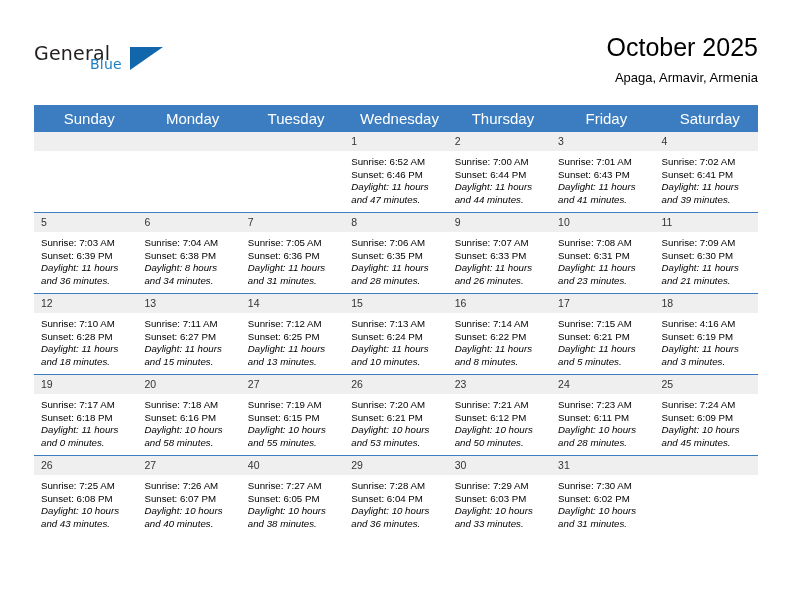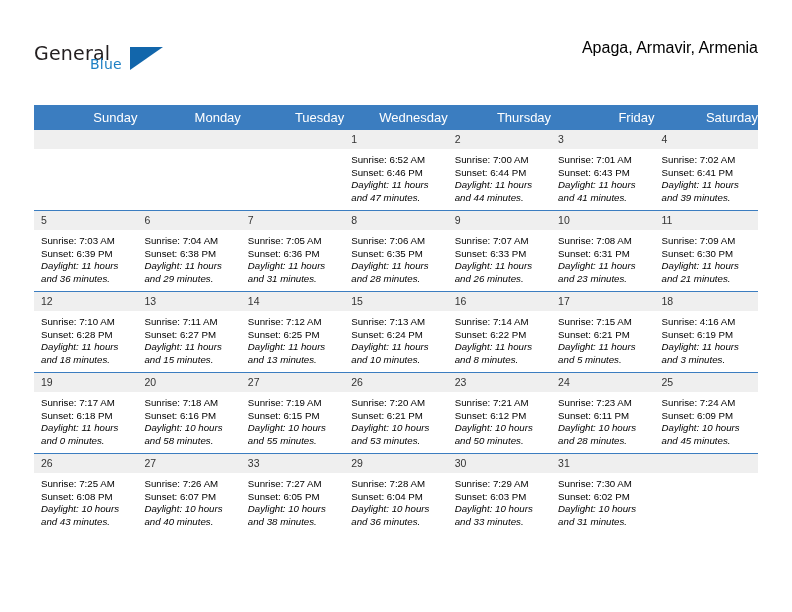--- a/index.html
+++ b/index.html
@@ -73,43 +73,43 @@
     text-align: right;
   }
   .cal-title {
     font-size: 25px;
     font-weight: 400;
     color: #000000;
     line-height: 30px;
     white-space: nowrap;
   }
   .cal-subtitle {
-    font-size: 16px;
+    font-size: 13px;
     font-weight: 400;
     color: #000000;
     line-height: 20px;
     margin-top: 6px;
     white-space: nowrap;
   }
 
   
   .calendar {
     position: absolute;
     left: 34px;
     top: 105px;
     width: 724px;
     border-collapse: collapse;
     table-layout: fixed;
   }
   .calendar th {
     background: #3b7dc0;
     color: #ffffff;
-    font-size: 13px;
+    font-size: 15px;
     font-weight: 400;
-    text-align: right;
+    text-align: center;
     padding: 5px 0 5px 7px;
     height: 9px;
     border: none;
   }
   .calendar td {
     vertical-align: top;
     padding: 0;
     border: none;
     height: 80px;
     width: 103.4px;
@@ -154,20 +154,21 @@
 
   <div class="header">
 
     <div class="logo">
       <span class="logo-general">General</span>
       <span class="logo-triangle"></span>
       <span class="logo-blue">Blue</span>
     </div>
 
     <div class="title-block">
+      <div class="cal-title">October 2025</div>
       <div class="cal-subtitle">Apaga, Armavir, Armenia</div>
     </div>
 
   </div>
 
   <table class="calendar">
     <thead>
       <tr>
         <th>Sunday</th>
         <th>Monday</th>
@@ -229,21 +230,21 @@
               <div>Sunrise: 7:03 AM</div>
               <div>Sunset: 6:39 PM</div>
               <div class="dl-wrap">Daylight: 11 hours and 36 minutes.</div>
             </div>
           </td>
           <td>
             <span class="daynum">6</span>
             <div class="cell-body">
               <div>Sunrise: 7:04 AM</div>
               <div>Sunset: 6:38 PM</div>
-              <div class="dl-wrap">Daylight: 11 hours and 29 minutes.</div>
+              <div class="dl-wrap">Daylight: 8 hours and 34 minutes.</div>
             </div>
           </td>
           <td>
             <span class="daynum">7</span>
             <div class="cell-body">
               <div>Sunrise: 7:05 AM</div>
               <div>Sunset: 6:36 PM</div>
               <div class="dl-wrap">Daylight: 11 hours and 31 minutes.</div>
             </div>
           </td>
@@ -407,21 +408,21 @@
           </td>
           <td>
             <span class="daynum">27</span>
             <div class="cell-body">
               <div>Sunrise: 7:26 AM</div>
               <div>Sunset: 6:07 PM</div>
               <div class="dl-wrap">Daylight: 10 hours and 40 minutes.</div>
             </div>
           </td>
           <td>
-            <span class="daynum">33</span>
+            <span class="daynum">40</span>
             <div class="cell-body">
               <div>Sunrise: 7:27 AM</div>
               <div>Sunset: 6:05 PM</div>
               <div class="dl-wrap">Daylight: 10 hours and 38 minutes.</div>
             </div>
           </td>
           <td>
             <span class="daynum">29</span>
             <div class="cell-body">
               <div>Sunrise: 7:28 AM</div>

